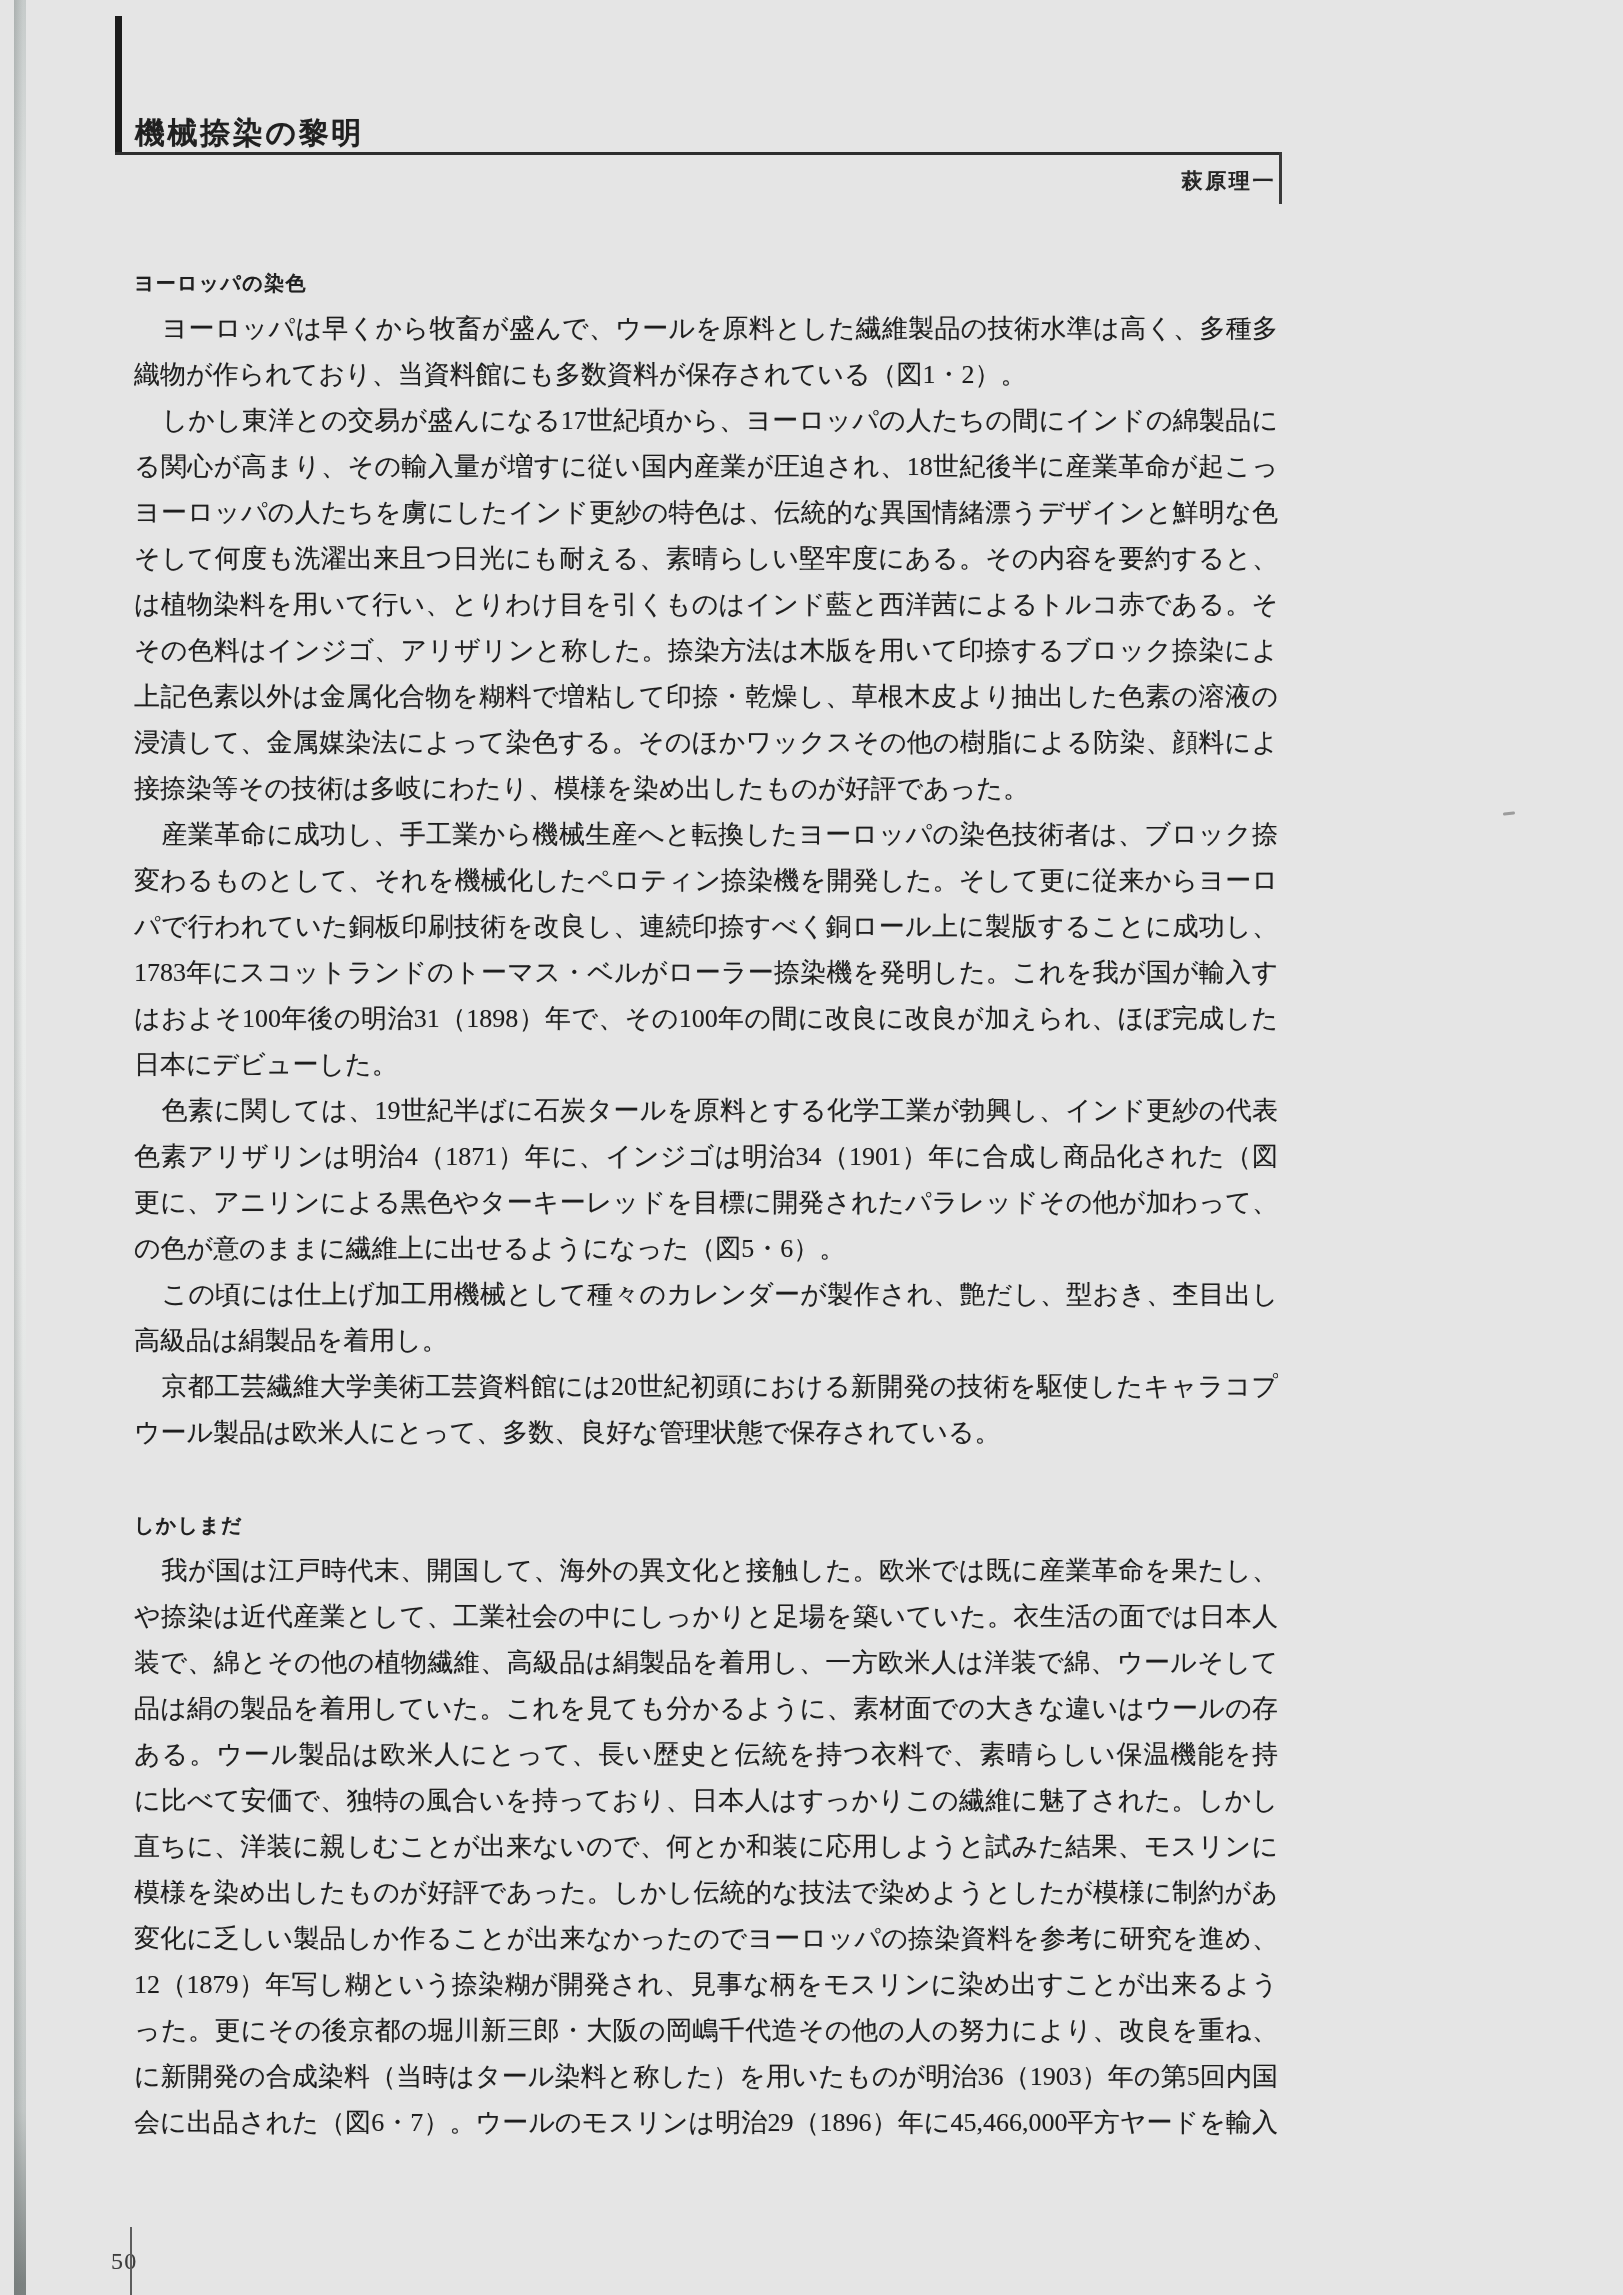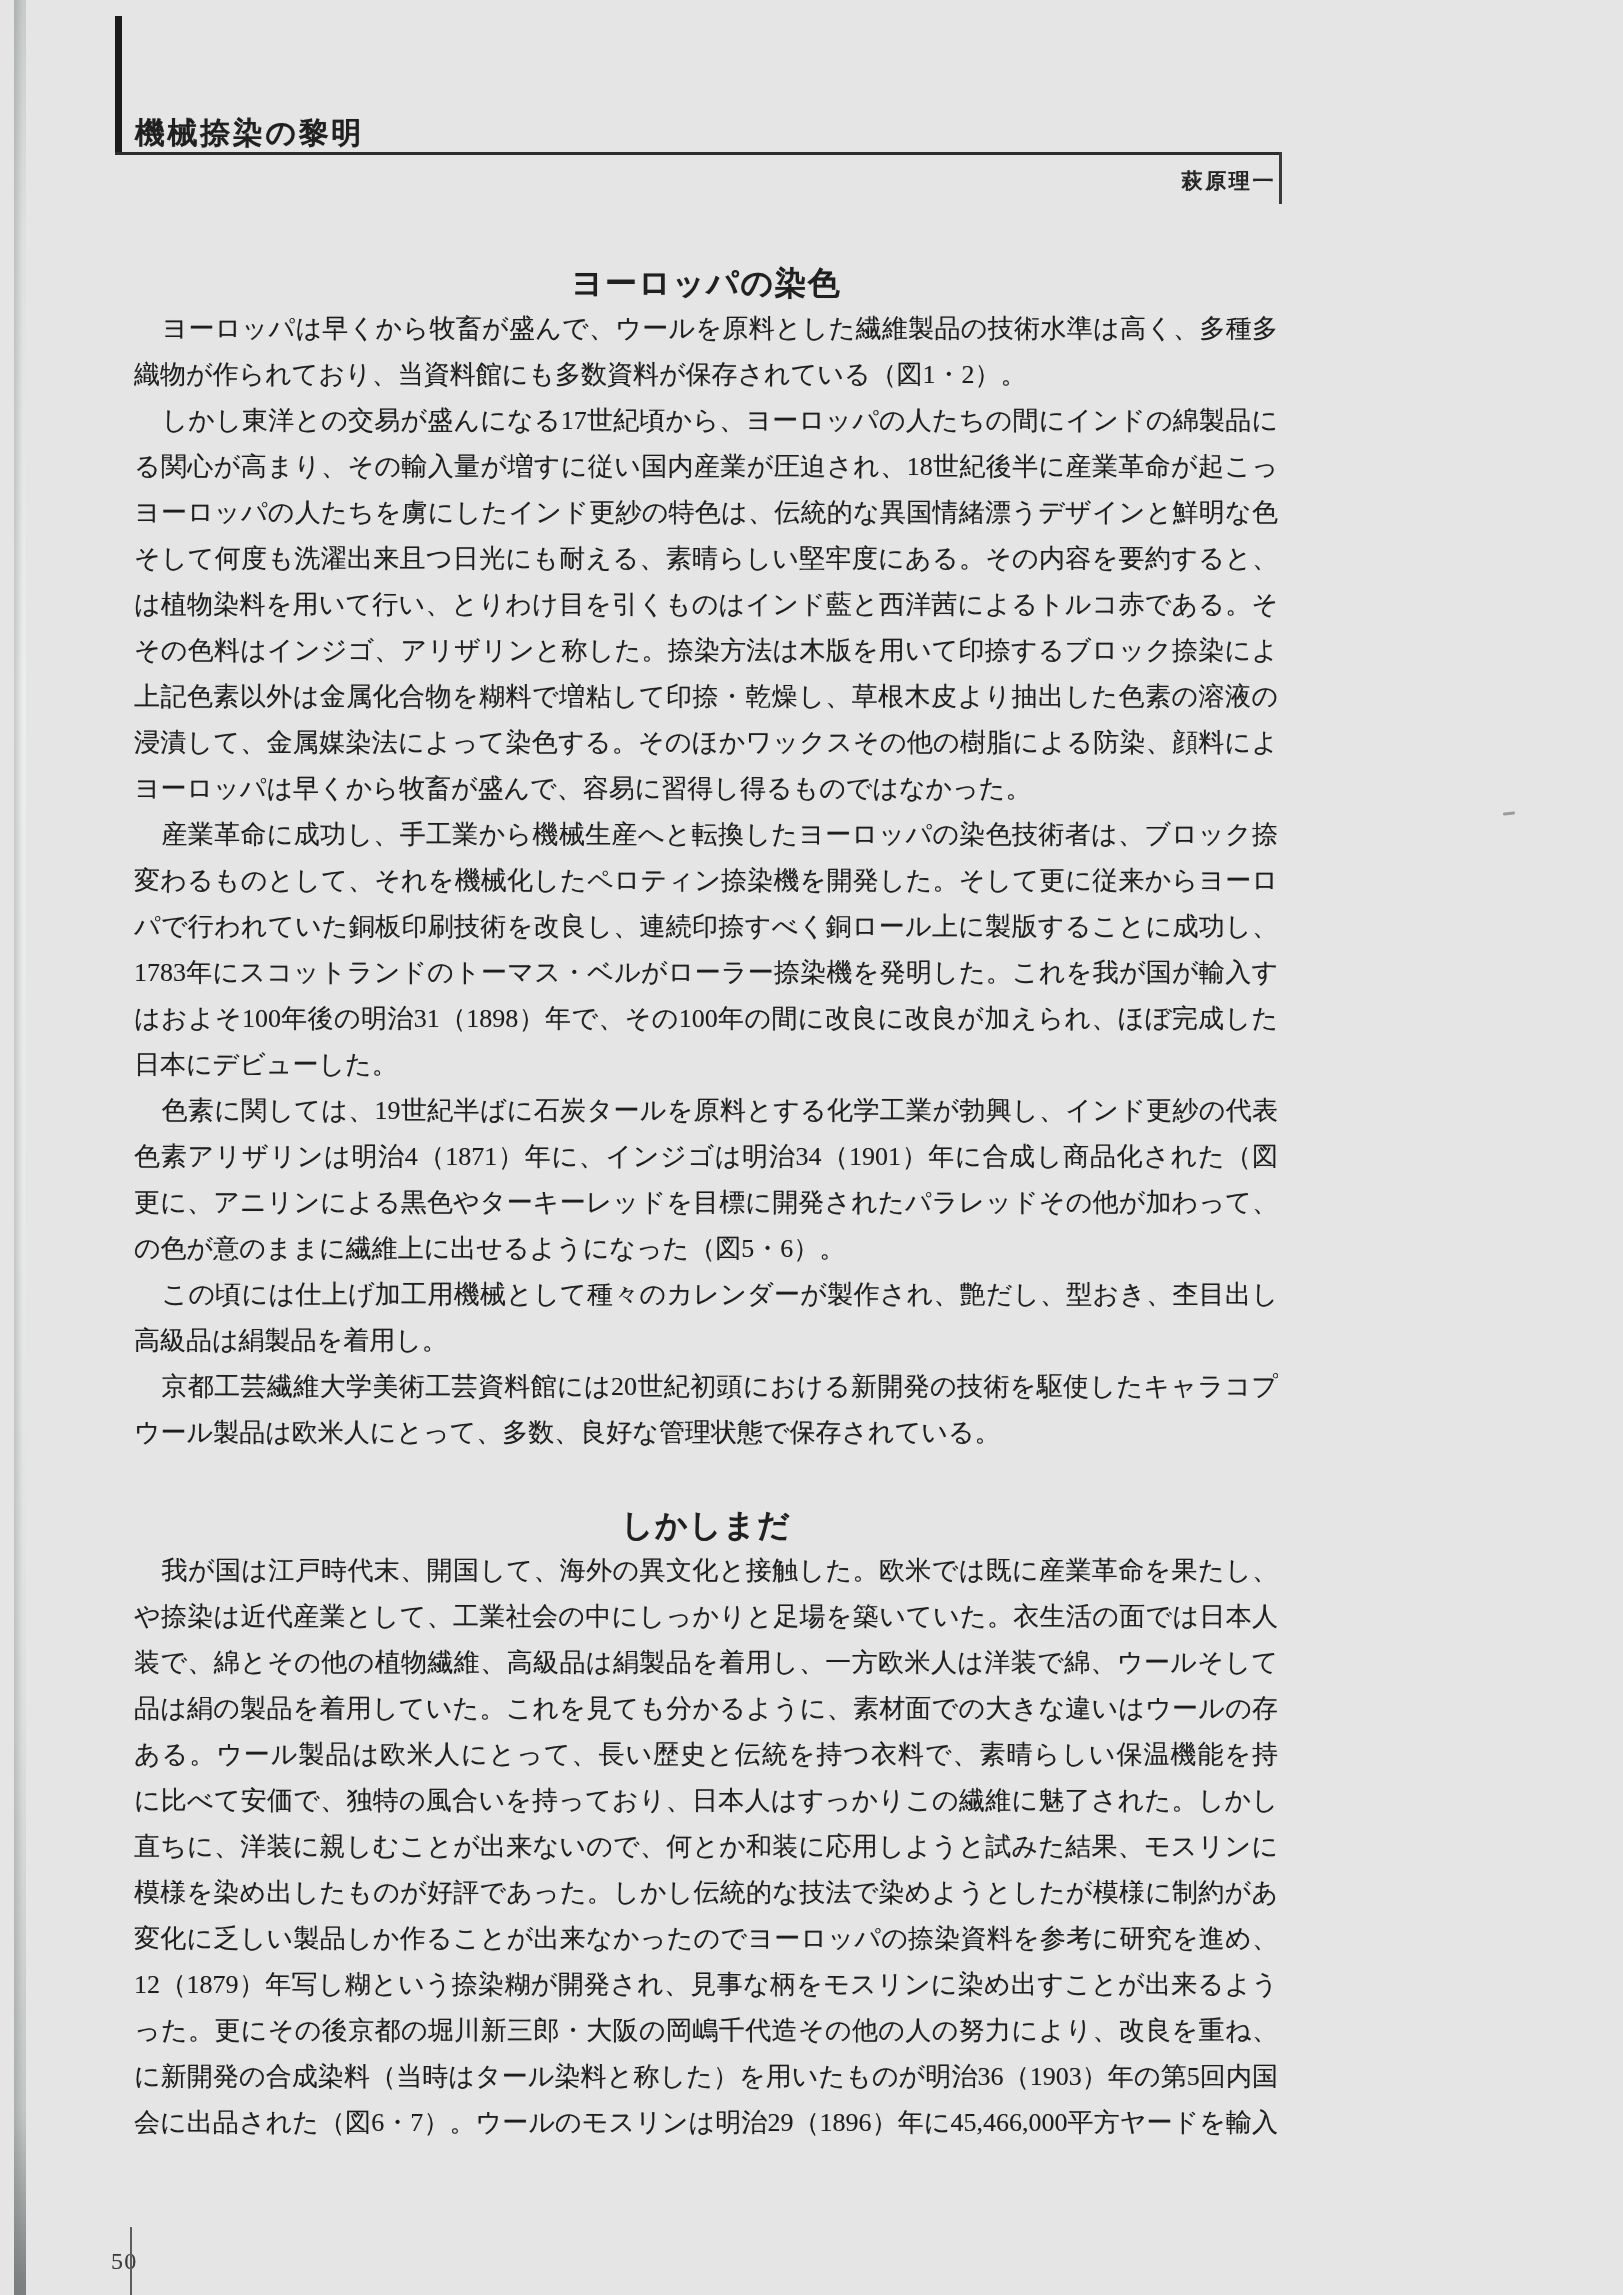--- a/index.html
+++ b/index.html
@@ -49,21 +49,21 @@
   .bline{
     white-space:normal;
     text-align:justify;
     text-align-last:justify;
     overflow:hidden;
   }
   .bline.short{text-align-last:left;}
   .bline.indent{padding-left:27.5px;}
   .sec-heading{
     font-family:"Liberation Sans","DejaVu Sans",sans-serif;
-    font-weight:bold;font-size:32px;letter-spacing:1.3px;color:#202020;text-align:center;
+    font-weight:bold;font-size:20px;letter-spacing:1.3px;color:#202020;
   }
   .blank{}
   .page-number{
     position:absolute;left:97px;top:2246px;height:31px;line-height:31px;
     font-size:24px;letter-spacing:1.3px;color:#3d3d3d;
     text-shadow:0 0 0.7px rgba(30,30,30,.3);
     margin-left:14px;
   }
   .page-number-rule{
     position:absolute;left:130px;top:2227px;width:2px;height:68px;background:#5d5d5d;
@@ -91,21 +91,21 @@
       <div class="slot bline indent">ヨーロッパは早くから牧畜が盛んで、ウールを原料とした繊維製品の技術水準は高く、多種多様な</div>
       <div class="slot bline short">織物が作られており、当資料館にも多数資料が保存されている（図1・2）。</div>
       <div class="slot bline indent">しかし東洋との交易が盛んになる17世紀頃から、ヨーロッパの人たちの間にインドの綿製品に対す</div>
       <div class="slot bline">る関心が高まり、その輸入量が増すに従い国内産業が圧迫され、18世紀後半に産業革命が起こった。</div>
       <div class="slot bline">ヨーロッパの人たちを虜にしたインド更紗の特色は、伝統的な異国情緒漂うデザインと鮮明な色彩、</div>
       <div class="slot bline">そして何度も洗濯出来且つ日光にも耐える、素晴らしい堅牢度にある。その内容を要約すると、染色</div>
       <div class="slot bline">は植物染料を用いて行い、とりわけ目を引くものはインド藍と西洋茜によるトルコ赤である。そして</div>
       <div class="slot bline">その色料はインジゴ、アリザリンと称した。捺染方法は木版を用いて印捺するブロック捺染による。</div>
       <div class="slot bline">上記色素以外は金属化合物を糊料で増粘して印捺・乾燥し、草根木皮より抽出した色素の溶液の中に</div>
       <div class="slot bline">浸漬して、金属媒染法によって染色する。そのほかワックスその他の樹脂による防染、顔料による直</div>
-      <div class="slot bline short">ヨーロッパは早くから牧畜が盛んで、容易に習得し得るものではなかった。</div>
+      <div class="slot bline short">接捺染等その技術は多岐にわたり、模様を染め出したものが好評であった。</div>
       <div class="slot bline indent">産業革命に成功し、手工業から機械生産へと転換したヨーロッパの染色技術者は、ブロック捺染に</div>
       <div class="slot bline">変わるものとして、それを機械化したペロティン捺染機を開発した。そして更に従来からヨーロッ</div>
       <div class="slot bline">パで行われていた銅板印刷技術を改良し、連続印捺すべく銅ロール上に製版することに成功し、遂に</div>
       <div class="slot bline">1783年にスコットランドのトーマス・ベルがローラー捺染機を発明した。これを我が国が輸入するの</div>
       <div class="slot bline">はおよそ100年後の明治31（1898）年で、その100年の間に改良に改良が加えられ、ほぼ完成した形で</div>
       <div class="slot bline short">日本にデビューした。</div>
       <div class="slot bline indent">色素に関しては、19世紀半ばに石炭タールを原料とする化学工業が勃興し、インド更紗の代表的な</div>
       <div class="slot bline">色素アリザリンは明治4（1871）年に、インジゴは明治34（1901）年に合成し商品化された（図3・4）。</div>
       <div class="slot bline">更に、アニリンによる黒色やターキーレッドを目標に開発されたパラレッドその他が加わって、殆ど</div>
       <div class="slot bline short">の色が意のままに繊維上に出せるようになった（図5・6）。</div>

